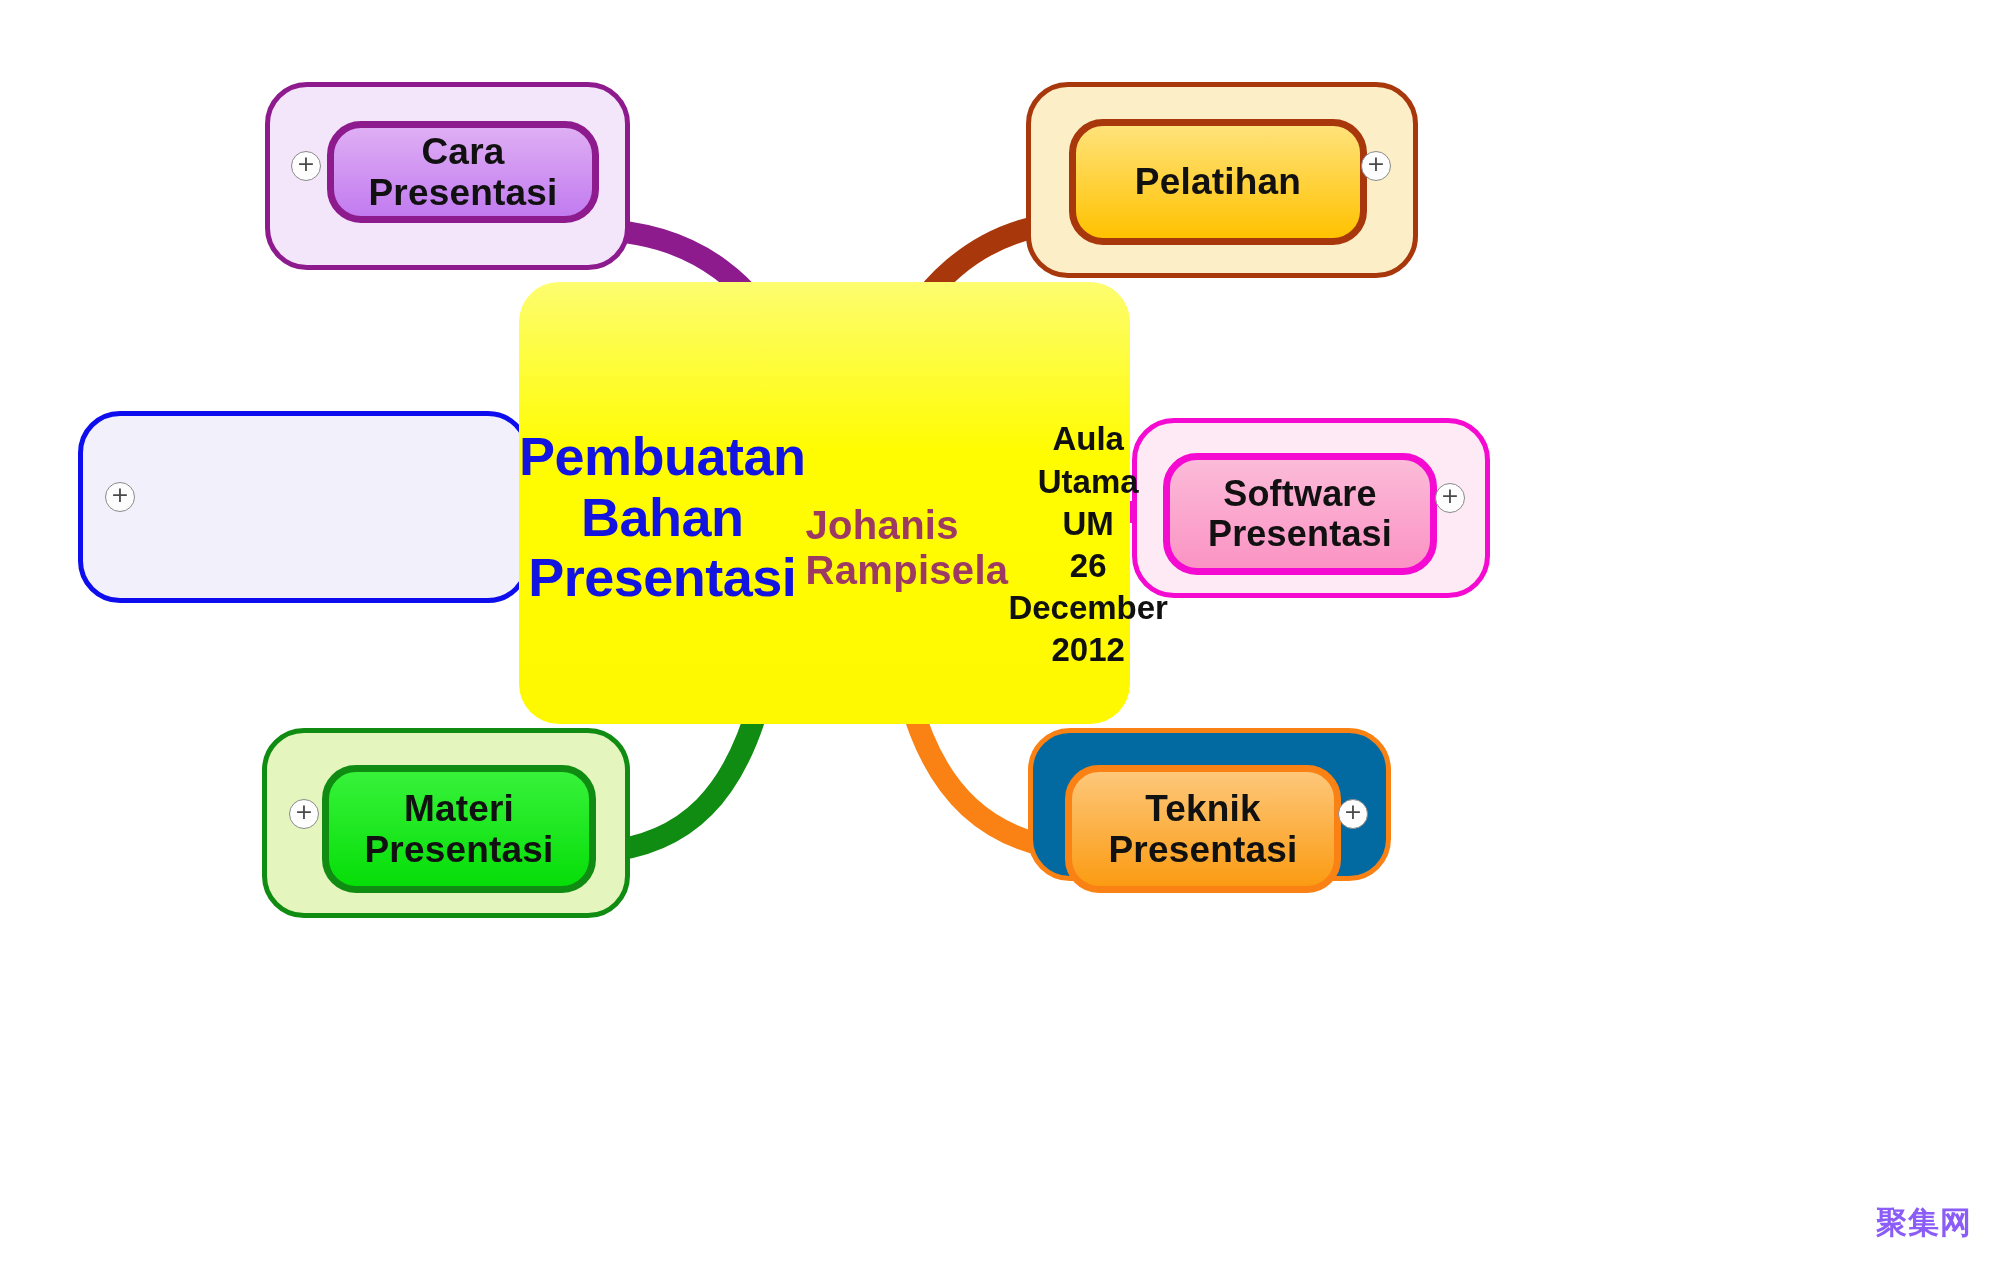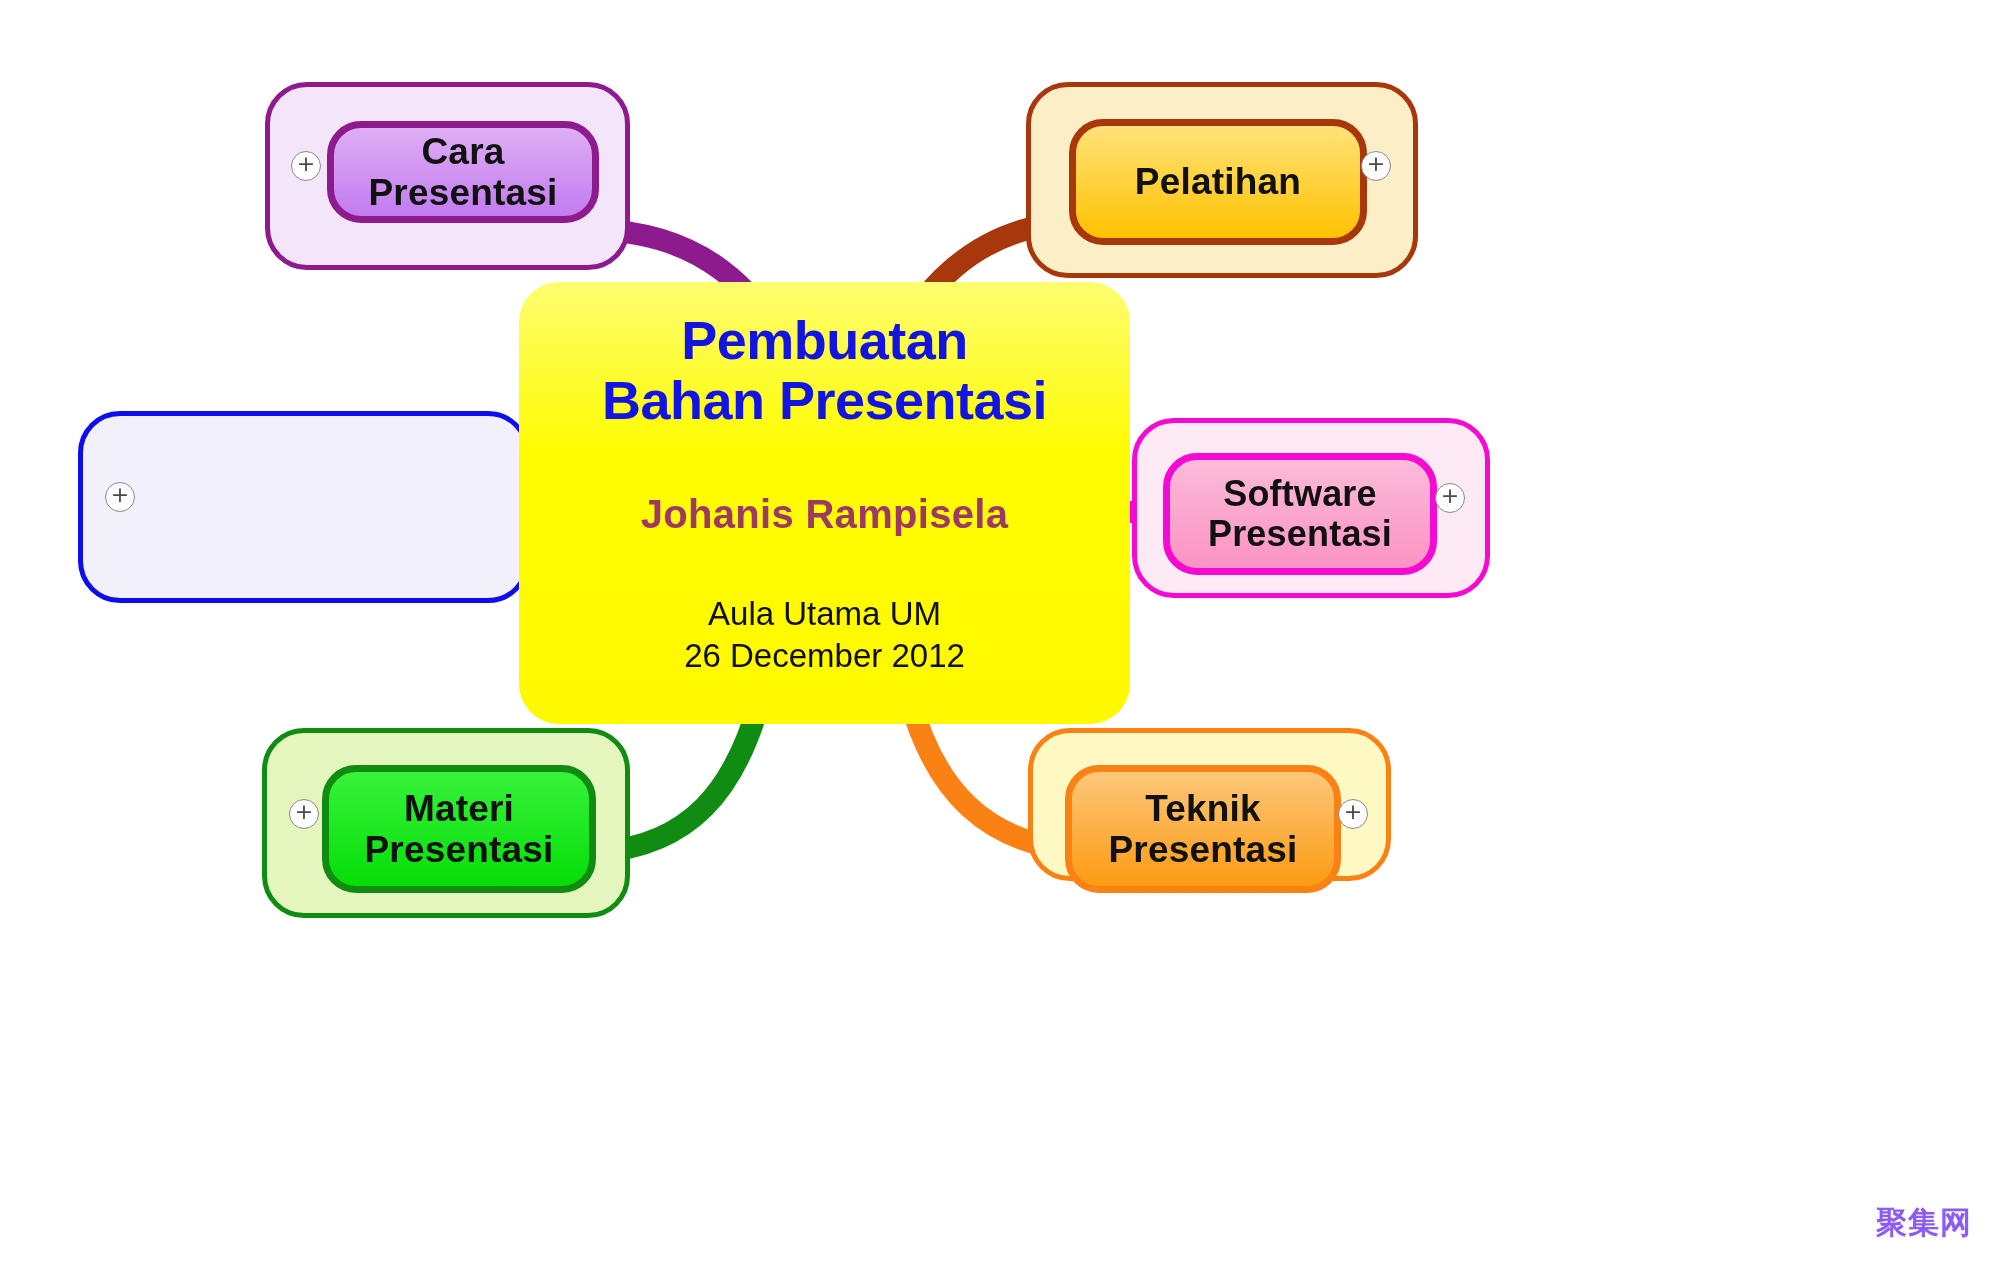--- a/index.html
+++ b/index.html
@@ -73,21 +73,20 @@
   
   #central {
     position: absolute;
     left: 519px;
     top: 282px;
     width: 611px;
     height: 442px;
     border-radius: 40px;
     background: linear-gradient(180deg, #fdfd70 0%, #fffc02 38%, #fff900 100%);
     display: flex;
-    flex-direction: column;
     align-items: center;
     justify-content: flex-start;
     z-index: 5;
     padding-top: 28px;
     box-sizing: border-box;
   }
   #central .ctitle {
     color: #1414e0;
     font-weight: 700;
     font-size: 54px;
@@ -98,21 +97,21 @@
   #central .cauthor {
     margin-top: 61px;
     color: #9c3a63;
     font-weight: 700;
     font-size: 40px;
     letter-spacing: .3px;
   }
   #central .cvenue {
     margin-top: 56px;
     color: #101010;
-    font-weight: 400;
+    font-weight: 700;
     font-size: 33px;
     line-height: 1.28;
     text-align: center;
   }
 
   
   #watermark {
     position: absolute;
     right: 28px;
     bottom: 22px;
@@ -185,21 +184,21 @@
     <div class="inner" style="left:55px; top:32px; width:274px; height:128px; border:7px solid #0F8C11;
                 background:linear-gradient(180deg,#37F23A 0%,#06DE08 100%); font-size:37px;">
       <span class="line">Materi</span>
       <span class="line">Presentasi</span>
     </div>
     <div class="plus" style="left:22px; top:66px;">
         <span>+</span>
       </div>
   </div>
 
-  <div class="node" style="left:1028px; top:728px; width:363px; height:153px; background:#fef9c3; border:5px solid #FA8214;">
+  <div class="node" style="left:1028px; top:728px; width:363px; height:153px; background:#0369a1; border:5px solid #FA8214;">
     <div class="inner" style="left:32px; top:32px; width:276px; height:128px; border:7px solid #FA8214;
                 background:linear-gradient(180deg,#FDC77A 0%,#FB9B12 100%); font-size:37px;">
       <span class="line">Teknik</span>
       <span class="line">Presentasi</span>
     </div>
     <div class="plus" style="right:18px; top:66px;">
         <span>+</span>
       </div>
   </div>
 

